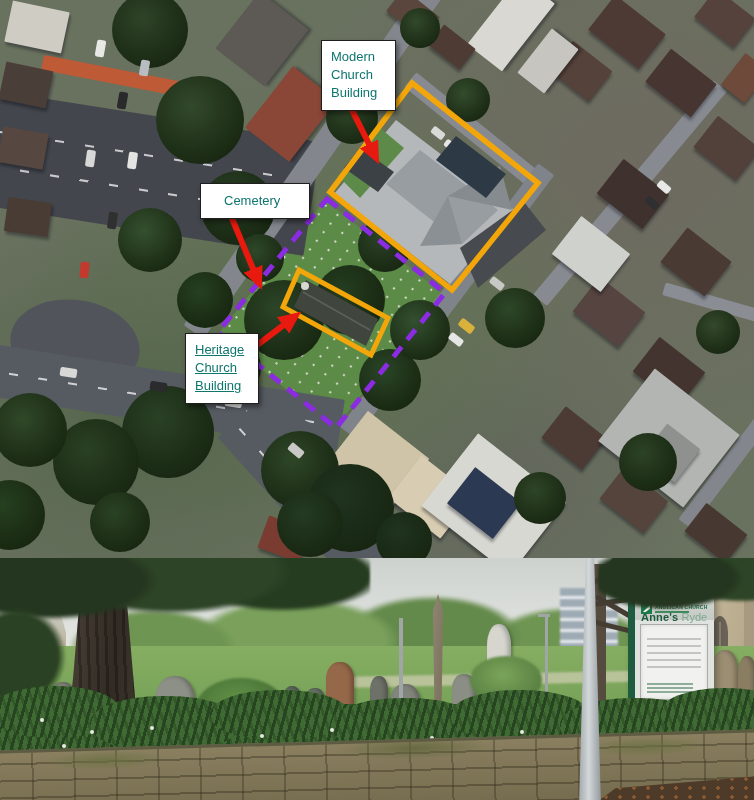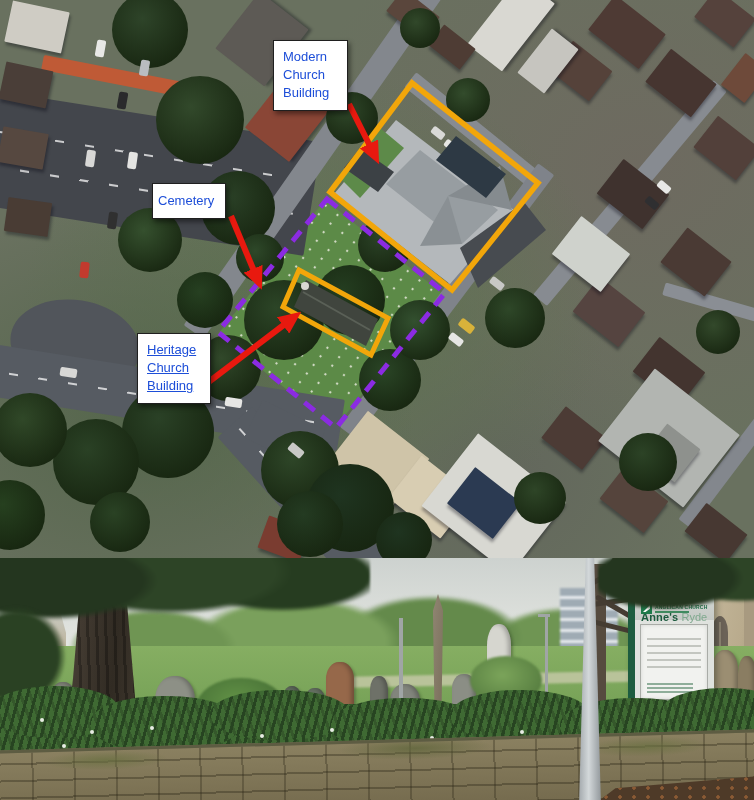--- a/index.html
+++ b/index.html
@@ -24,24 +24,24 @@
   #cemetery-patch{position:absolute;left:255px;top:228px;width:150px;height:172px;
     background-color:#5c8a47;
     background-image:radial-gradient(circle 2px at 4px 4px, #cfd8c2 0 1.2px, transparent 1.6px);
     background-size:15px 11px;
     transform:rotate(38.6deg);filter:blur(.4px);}
   #intersection{position:absolute;left:10px;top:300px;width:130px;height:90px;border-radius:50%;
     background:#51555b;transform:rotate(9deg);}
   #map-overlay{position:absolute;left:0;top:0;z-index:40;}
 
   .maplabel{position:absolute;z-index:60;background:#fff;border:1px solid #1f1f1f;
-    color:#1d4ed8;font-size:13px;line-height:1.4;padding:7px 9px;
-    box-shadow:2px 3px 5px rgba(0,0,0,.45);}
+    color:#0f766e;font-size:13px;line-height:1.4;padding:7px 9px;
+    box-shadow:2px 3px 5px rgba(0,0,0,.45);margin-left:48px;}
   #lbl-modern{left:273px;top:40px;width:55px;}
-  #lbl-cemetery{left:152px;top:183px;width:62px;padding:8px 5px;}
+  #lbl-cemetery{left:152px;top:183px;width:62px;padding:8px 23px;}
   #lbl-heritage{left:137px;top:333px;width:54px;text-decoration:underline;}
 
   
   #photo{position:absolute;left:0;top:558px;width:754px;height:242px;overflow:hidden;background:#d5d9d5;}
   #sky{left:0;top:0;width:754px;height:140px;z-index:0;
     background:linear-gradient(#cdd2cf,#e6e8e3 70%);
     }
   #distant-trees{left:60px;top:34px;width:620px;height:100px;z-index:4;filter:blur(1.5px);
     background:
       radial-gradient(ellipse 120px 55px at 15% 55%, #6f9553 0 60%, transparent 70%),

